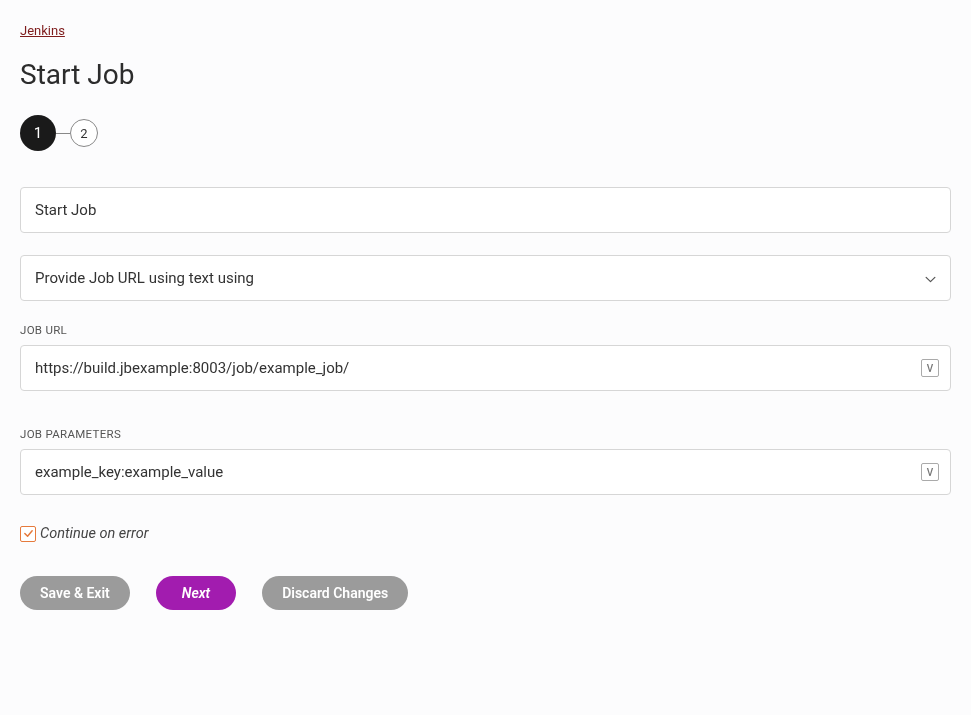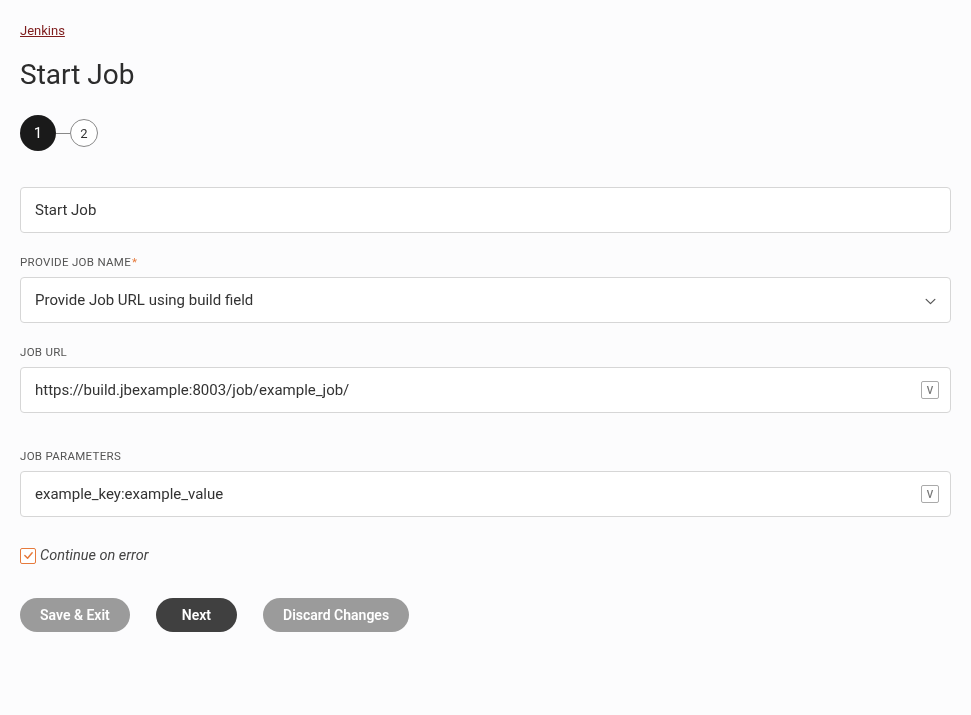--- a/index.html
+++ b/index.html
@@ -156,22 +156,23 @@
       font-size: 14px;
       font-weight: 600;
       color: #fff;
       cursor: pointer;
       font-family: inherit;
     }
     .btn-grey {
       background: #9b9b9b;
     }
     .btn-orange {
-      background: #404040;
+      background: #a21caf;
       padding: 9px 26px;
+      font-style: italic;
     }
     .gap-extra {
       margin-top: 36px;
     }
   </style>
 </head>
 <body>
 
 
 
@@ -183,25 +184,22 @@
   <div class="step active">1</div>
   <div class="step-line"></div>
   <div class="step inactive">2</div>
 </div>
 
 <div class="form-group">
   <input type="text" class="text-input" value="Start Job" style="">
 </div>
 
 <div class="form-group">
-  <label class="form-label">
-    <span>PROVIDE JOB NAME</span><span class="required">*</span>
-  </label>
   <div class="select-wrapper">
-    <span class="select-value">Provide Job URL using build field</span>
+    <span class="select-value">Provide Job URL using text using</span>
     <span class="chevron">
       <svg width="11" height="7" viewBox="0 0 12 8" fill="none">
           <path d="M1 1.5L6 6.5L11 1.5" stroke="#555" stroke-width="1.4" stroke-linecap="round" stroke-linejoin="round"></path>
         </svg>
     </span>
   </div>
 </div>
 
 <div class="form-group">
   <label class="form-label">JOB URL</label>

